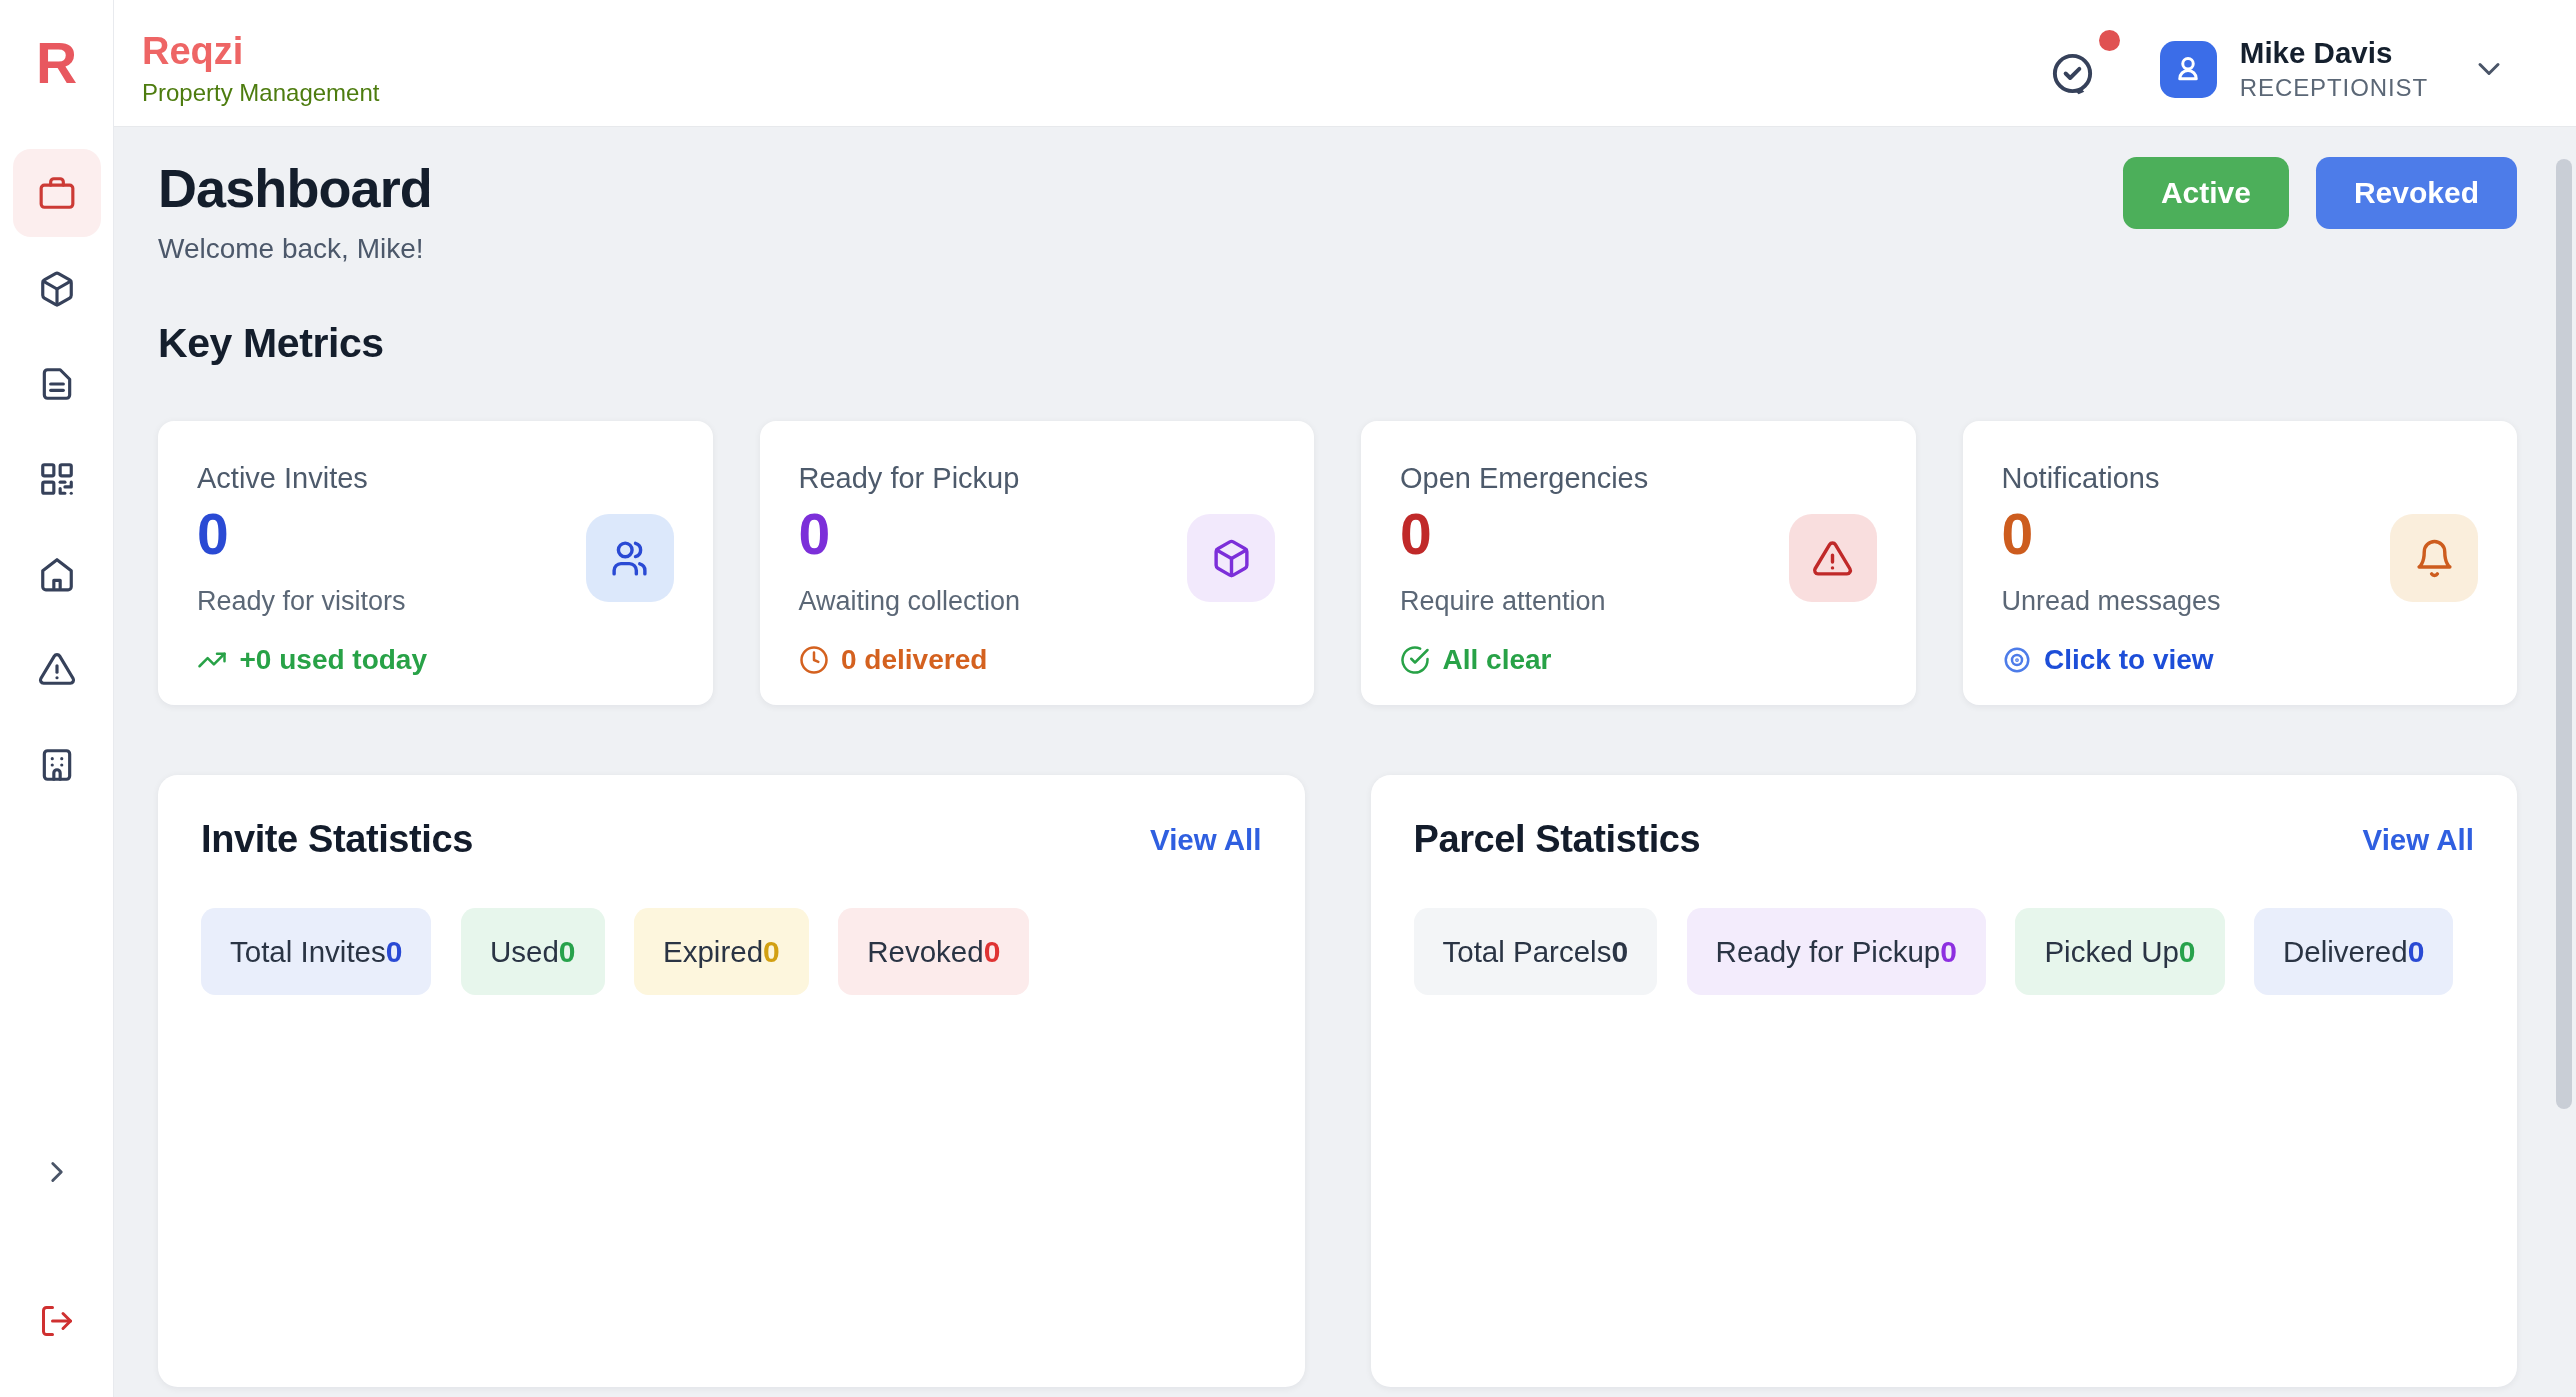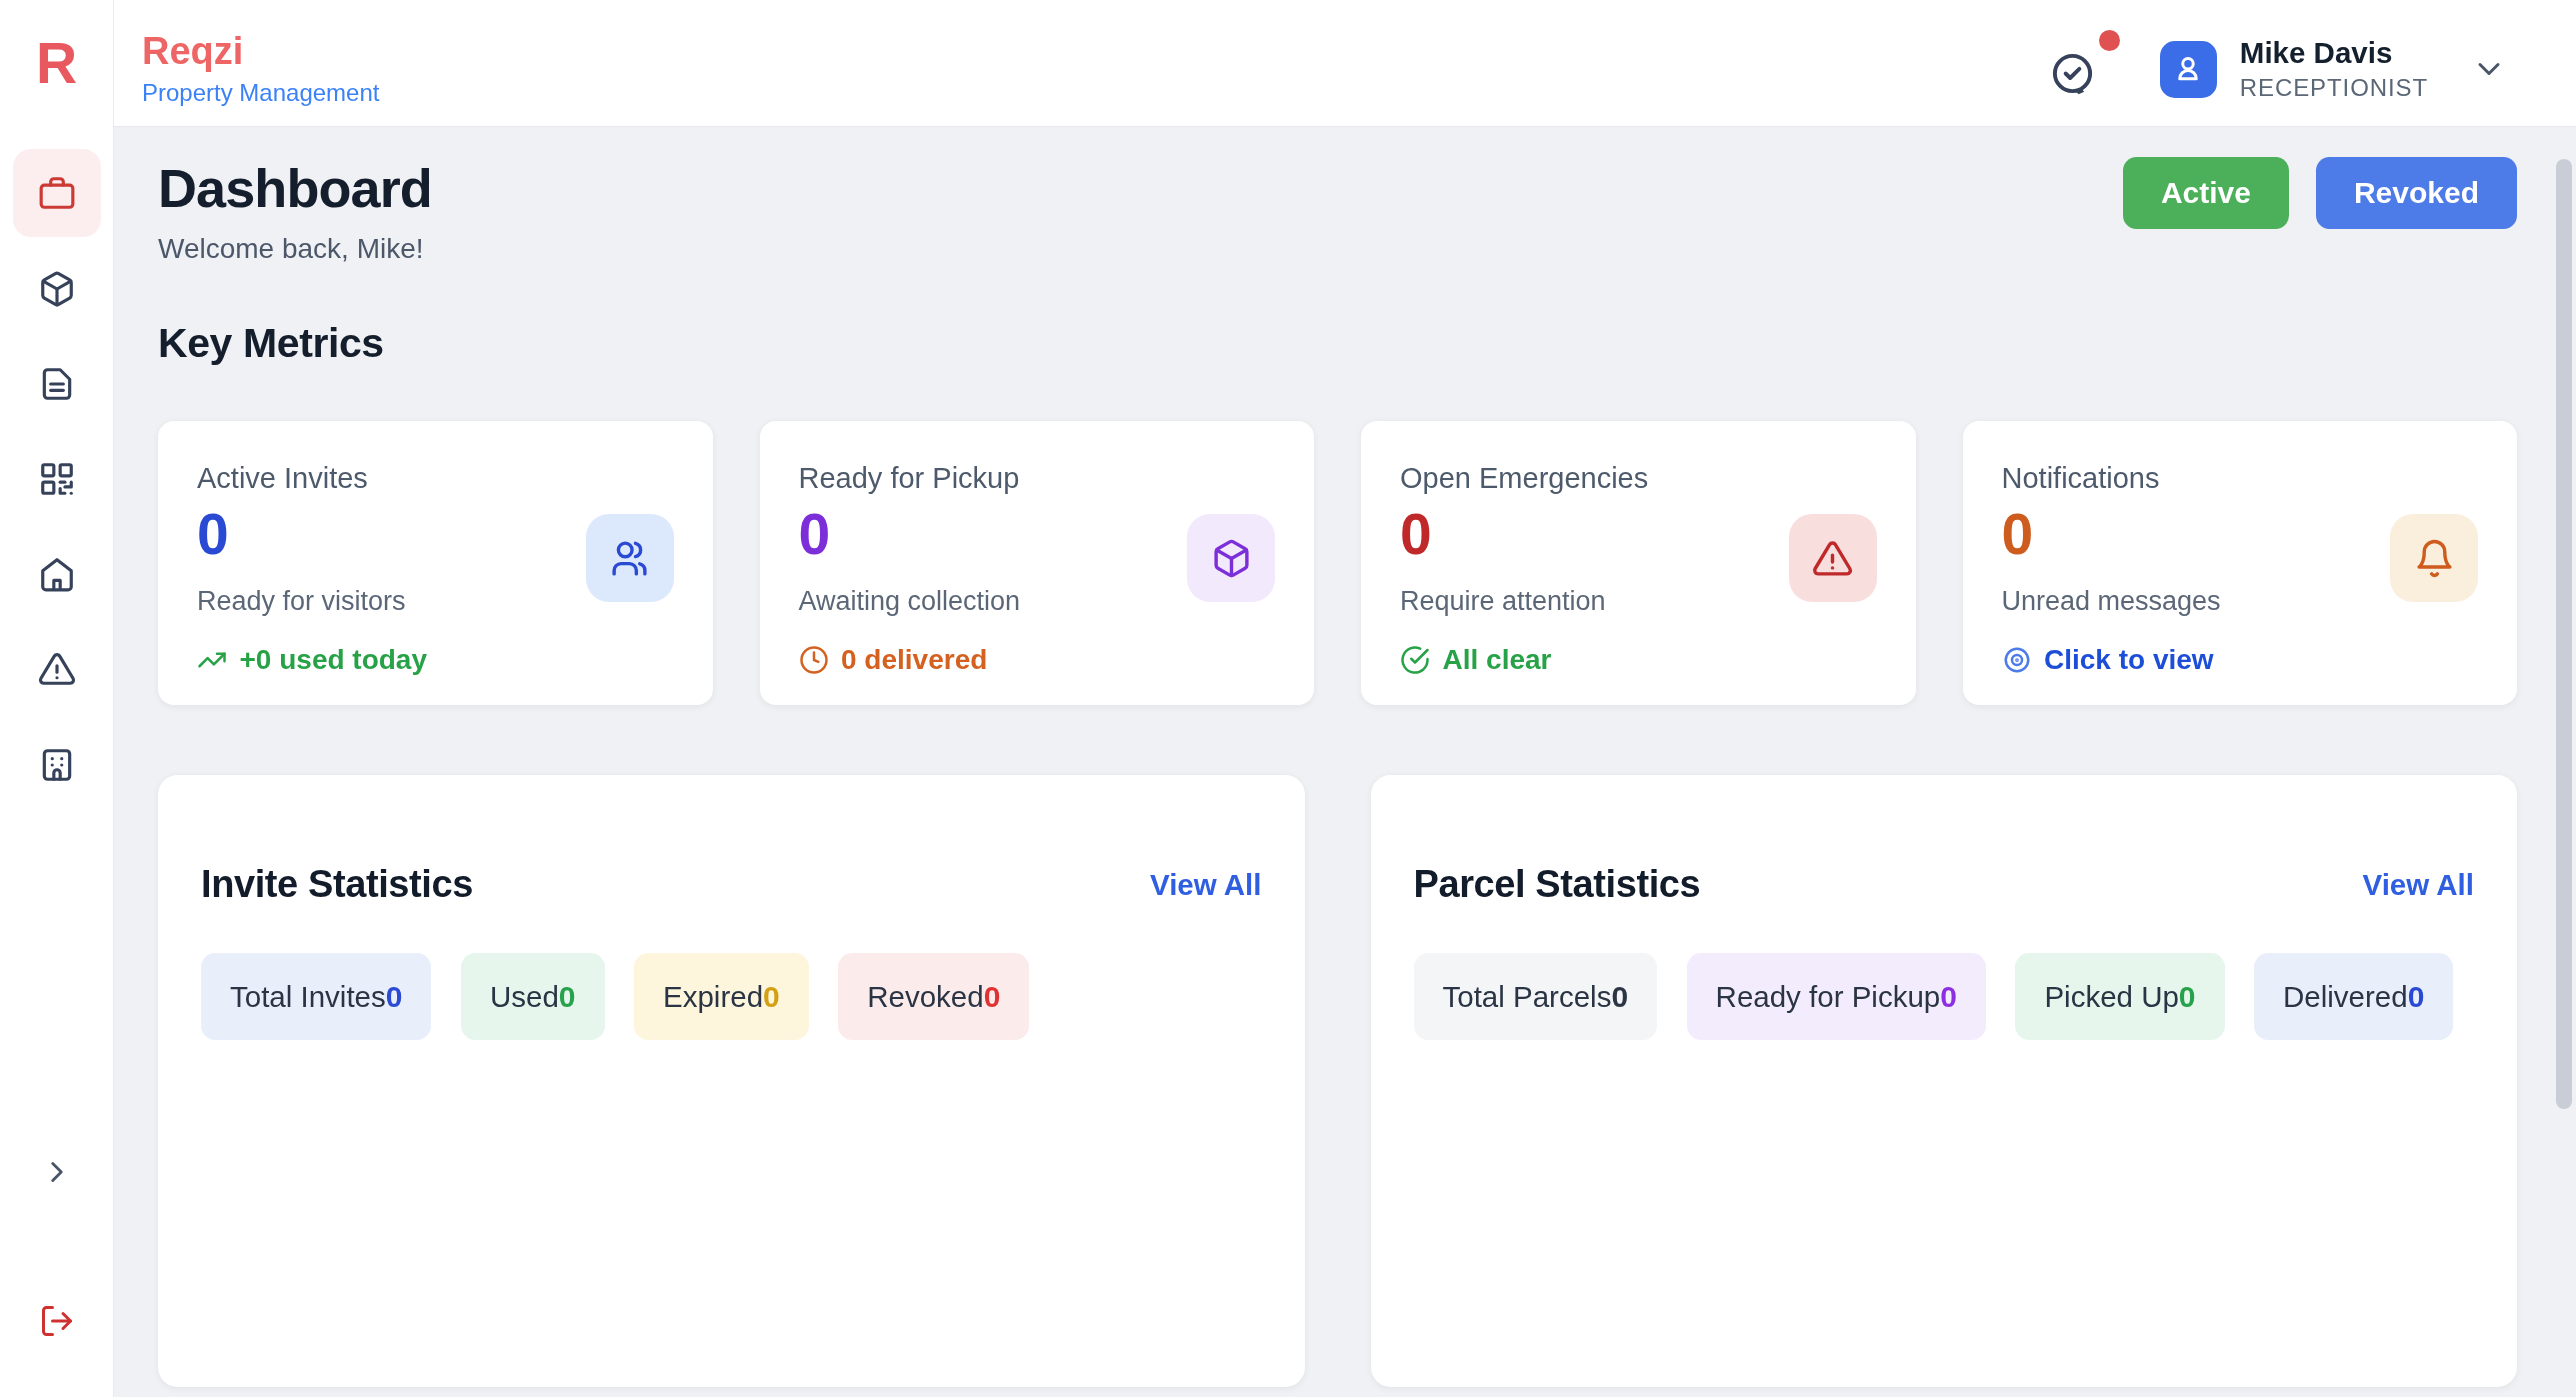--- a/index.html
+++ b/index.html
@@ -22,21 +22,21 @@
   .expand-btn { width:63px; height:63px; display:flex; align-items:center; justify-content:center; color:#4a5568; cursor:pointer; }
   .expand-btn svg { width:34px; height:34px; }
   .logout-btn { width:63px; height:63px; margin-top:86px; display:flex; align-items:center; justify-content:center; color:#cf3030; cursor:pointer; }
   .logout-btn svg { width:36px; height:36px; }
 
   
   .header { position:absolute; left:114px; right:0; top:0; height:127px; background:#ffffff;
     border-bottom:0.9px solid #e7e9ec; display:flex; align-items:center; justify-content:space-between;
     padding:12px 69px 0 28px; z-index:4; }
   .brand-name { font-size:38px; font-weight:700; color:#ee6565; line-height:1.1; }
-  .brand-tag { font-size:24px; color:#3b82f6; margin-top:5.4px; }
+  .brand-tag { font-size:24px; color:#4d7c0f; margin-top:5.4px; }
   .header-right { display:flex; align-items:center; }
   .approve-wrap { position:relative; width:57px; height:57px; color:#36415a; margin-right:54px; cursor:pointer; }
   .approve-wrap svg { width:47px; height:47px; margin-top:9px; }
   .notif-dot { position:absolute; top:-10.7px; right:-14.3px; width:21.5px; height:21.5px; border-radius:50%; background:#e05252; }
   .avatar { width:57px; height:57px; border-radius:15px; background:#3b6de8; color:#ffffff;
     display:flex; align-items:center; justify-content:center; cursor:pointer; }
   .avatar svg { width:36px; height:36px; }
   .user-block { margin-left:23px; margin-right:43px; }
   .user-name { font-size:29.5px; font-weight:700; color:#15202e; }
   .user-role { font-size:24px; color:#5b6776; letter-spacing:0.9px; margin-top:3.6px; }
@@ -70,21 +70,21 @@
   .c-blue{color:#2a4ad4;} .c-purple{color:#7c2fd9;} .c-red{color:#c02929;} .c-orange{color:#cd5c1e;}
   .t-blue{background:#dce8fb;color:#2a4ad4;} .t-purple{background:#f2e9fc;color:#7c2fd9;}
   .t-red{background:#f9dede;color:#c02929;} .t-orange{background:#faeedc;color:#cd5c1e;}
   .tr-green{color:#28a247;} .tr-orange{color:#d4611f;} .tr-blue{color:#1d4ed8;}
   .tr-blue svg{color:#4d7ce9;}
 
   
   .panels { display:grid; grid-template-columns:repeat(2,1fr); gap:66px; margin-top:70px; }
   .panel { background:#ffffff; border-radius:19.7px; height:612px; padding:43px 43px;
     box-shadow:0 1.8px 7.2px rgba(16,24,40,.06); }
-  .panel-head { display:flex; justify-content:space-between; align-items:center;margin-top:45px; }
+  .panel-head { display:flex; justify-content:space-between; align-items:center; }
   .panel-title { font-size:38px; font-weight:800; color:#131c2b; letter-spacing:-0.4px; }
   .view-all { font-size:29.5px; font-weight:700; color:#2f5fe0; cursor:pointer; }
   .rows { margin-top:47px; display:flex; flex-direction:row; gap:29.5px; }
   .srow { height:87px; border-radius:14.3px; display:flex; align-items:center; justify-content:space-between; padding:0 29px; }
   .srow-label { font-size:29.5px; color:#2a3444; }
   .srow-value { font-size:30px; font-weight:800; }
   .row-blue{background:#e9eefb;} .row-blue .srow-value{color:#2a4ad4;}
   .row-green{background:#e7f6ec;} .row-green .srow-value{color:#27a24b;}
   .row-yellow{background:#fdf6dd;} .row-yellow .srow-value{color:#d2a012;}
   .row-red{background:#fcebeb;} .row-red .srow-value{color:#df3333;}

